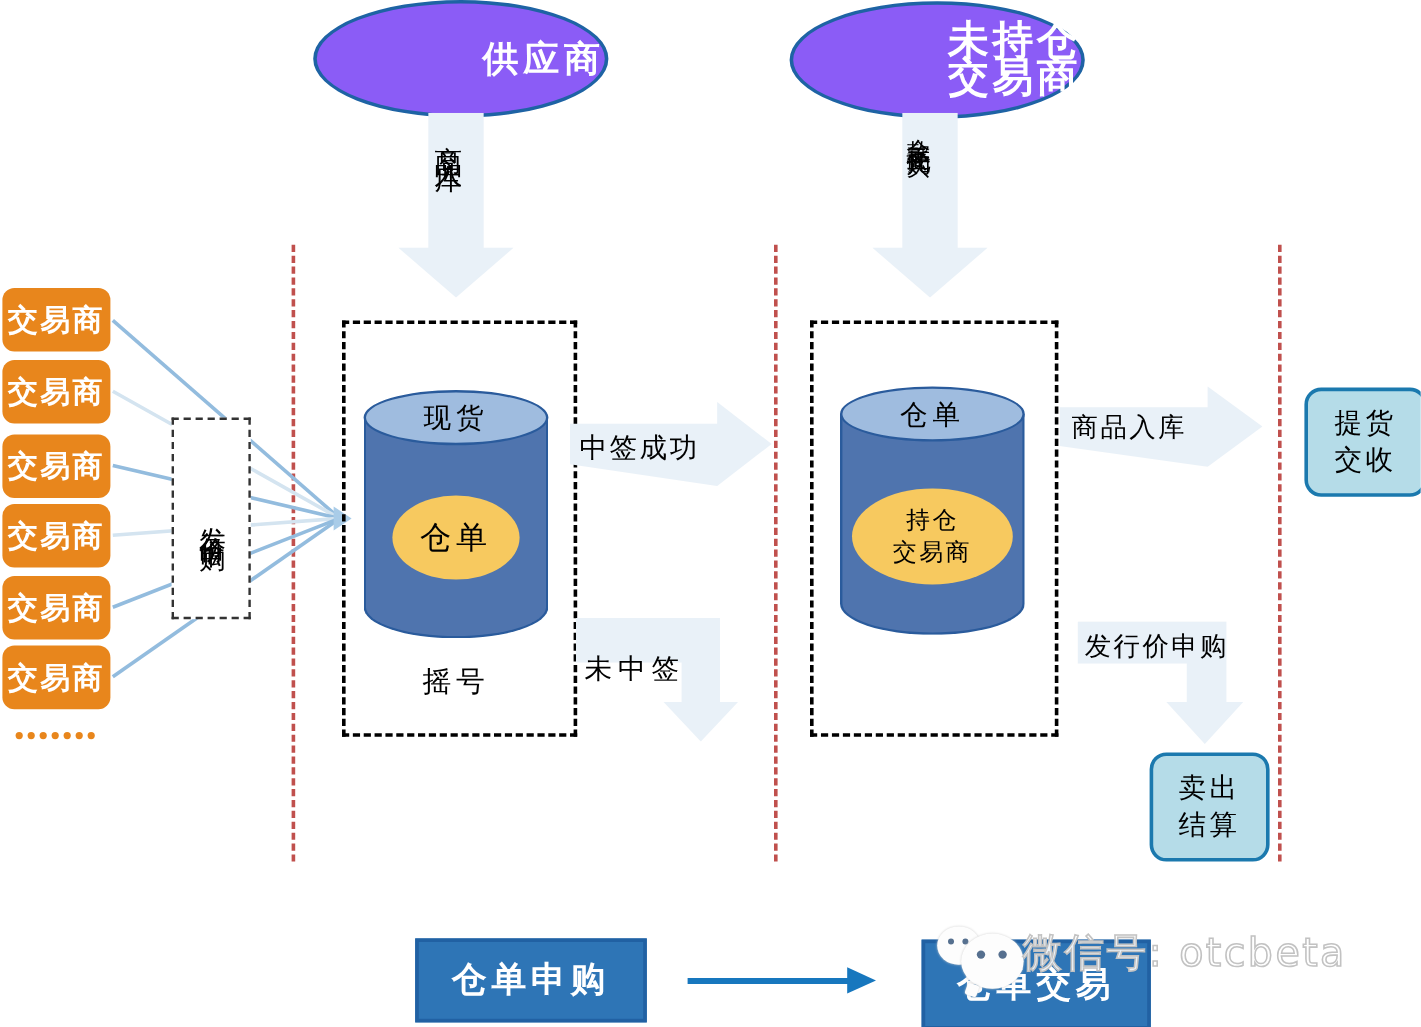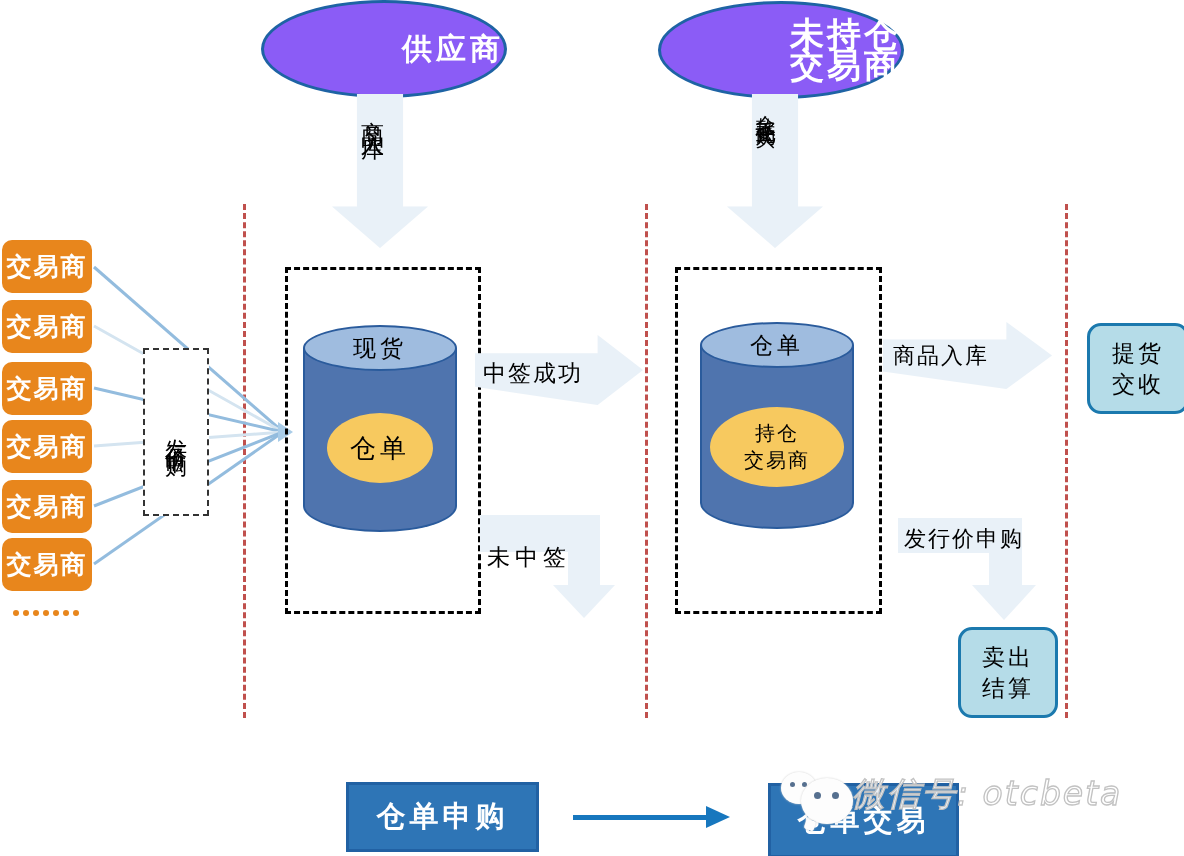--- a/index.html
+++ b/index.html
@@ -50,21 +50,21 @@
   
   .stagebox{background:#2E75B6;border:3px solid #2161A3;display:flex;align-items:center;justify-content:center;
             color:#fff;font-weight:bold;font-size:29px;letter-spacing:4px;}
 
   .flowlabel{font-size:23px;letter-spacing:2px;}
 
   .dot{width:6px;height:6px;border-radius:50%;background:#E8861C;display:inline-block;}
 
   
   .wm-text{font-size:33px;color:rgba(255,255,255,0.9);-webkit-text-stroke:1.3px #c2c2c2;
-           letter-spacing:2px;white-space:nowrap;font-style:italic;}
+           letter-spacing:2px;white-space:nowrap;}
   .bubble{position:absolute;background:#fdfdfd;border-radius:50%;box-shadow:0 0 2px #cfcfcf;}
   .eye{position:absolute;border-radius:50%;background:#56708f;}
 </style>
 </head>
 <body>
 
 <div id="stage">
 
   <div class="abs reddash" style="left:243px;"></div>
   <div class="abs reddash" style="left:645px;"></div>
@@ -132,20 +132,21 @@
 
   <div class="abs" style="left:303px;top:325px;width:154px;height:210px;">
     <div class="cyl-body"></div>
     <div class="cyl-top">
       <span>现货</span>
     </div>
     <div class="gold" style="left:24px;top:88px;width:106px;height:70px;font-size:26px;letter-spacing:4px;">
       <span>仓单</span>
     </div>
   </div>
+  <div class="abs" style="left:303px;top:552px;width:154px;text-align:center;font-size:24px;letter-spacing:4px;">摇号</div>
 
   <div class="abs blockarrow arrow-right-win" style="left:475px;top:335px;width:168px;height:70px;"></div>
   <div class="abs flowlabel" style="left:483px;top:358px;">中签成功</div>
 
   <div class="abs blockarrow larrow1" style="left:480px;top:515px;width:135px;height:105px;"></div>
   <div class="abs flowlabel" style="left:487px;top:521px;letter-spacing:5px;margin-top:21px;">未中签</div>
 
 
   <div class="abs dashbox" style="left:675px;top:267px;width:201px;height:341px;"></div>
 

